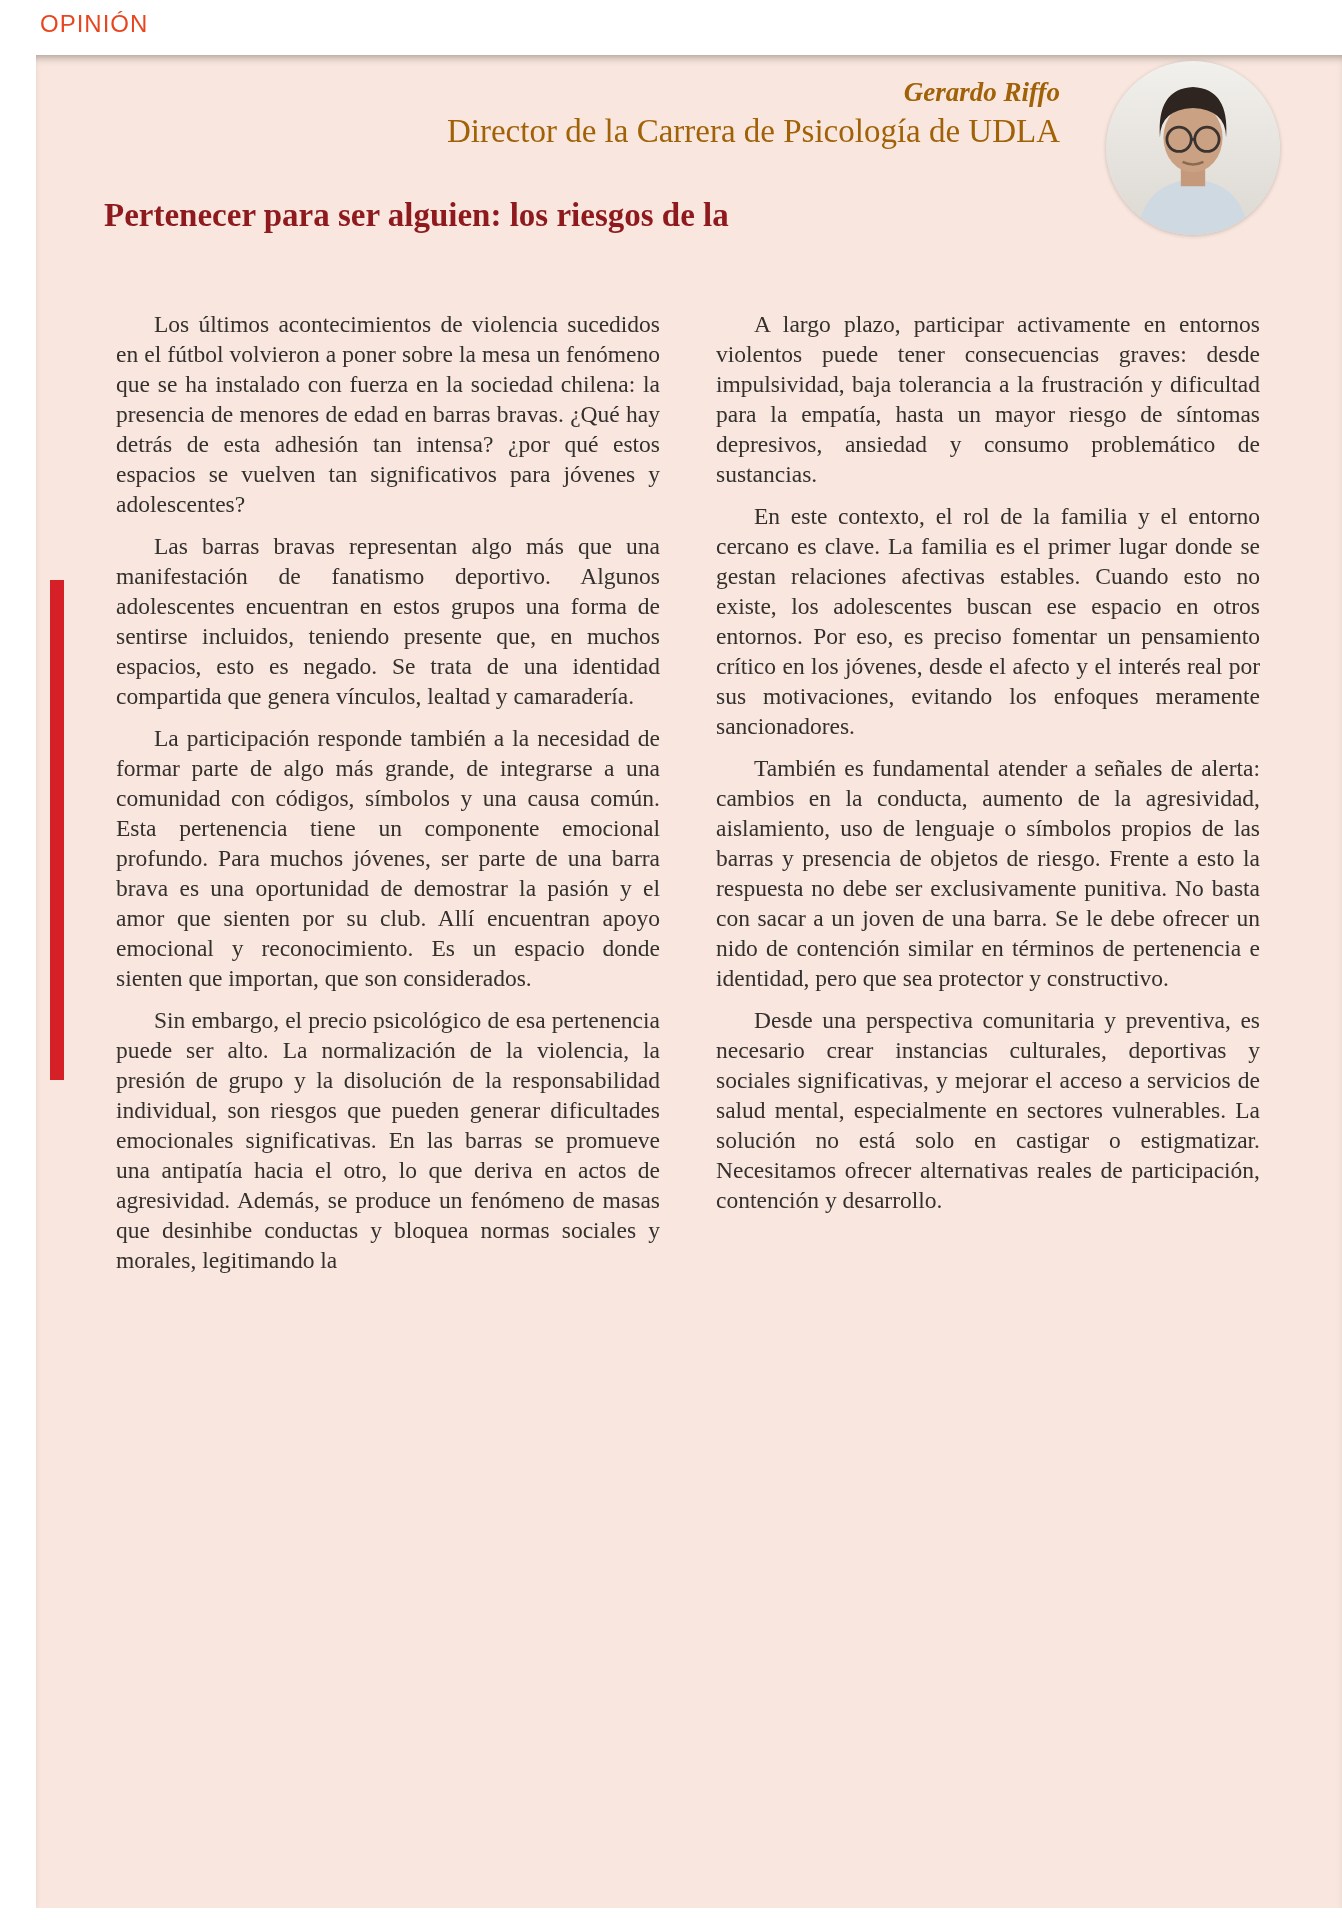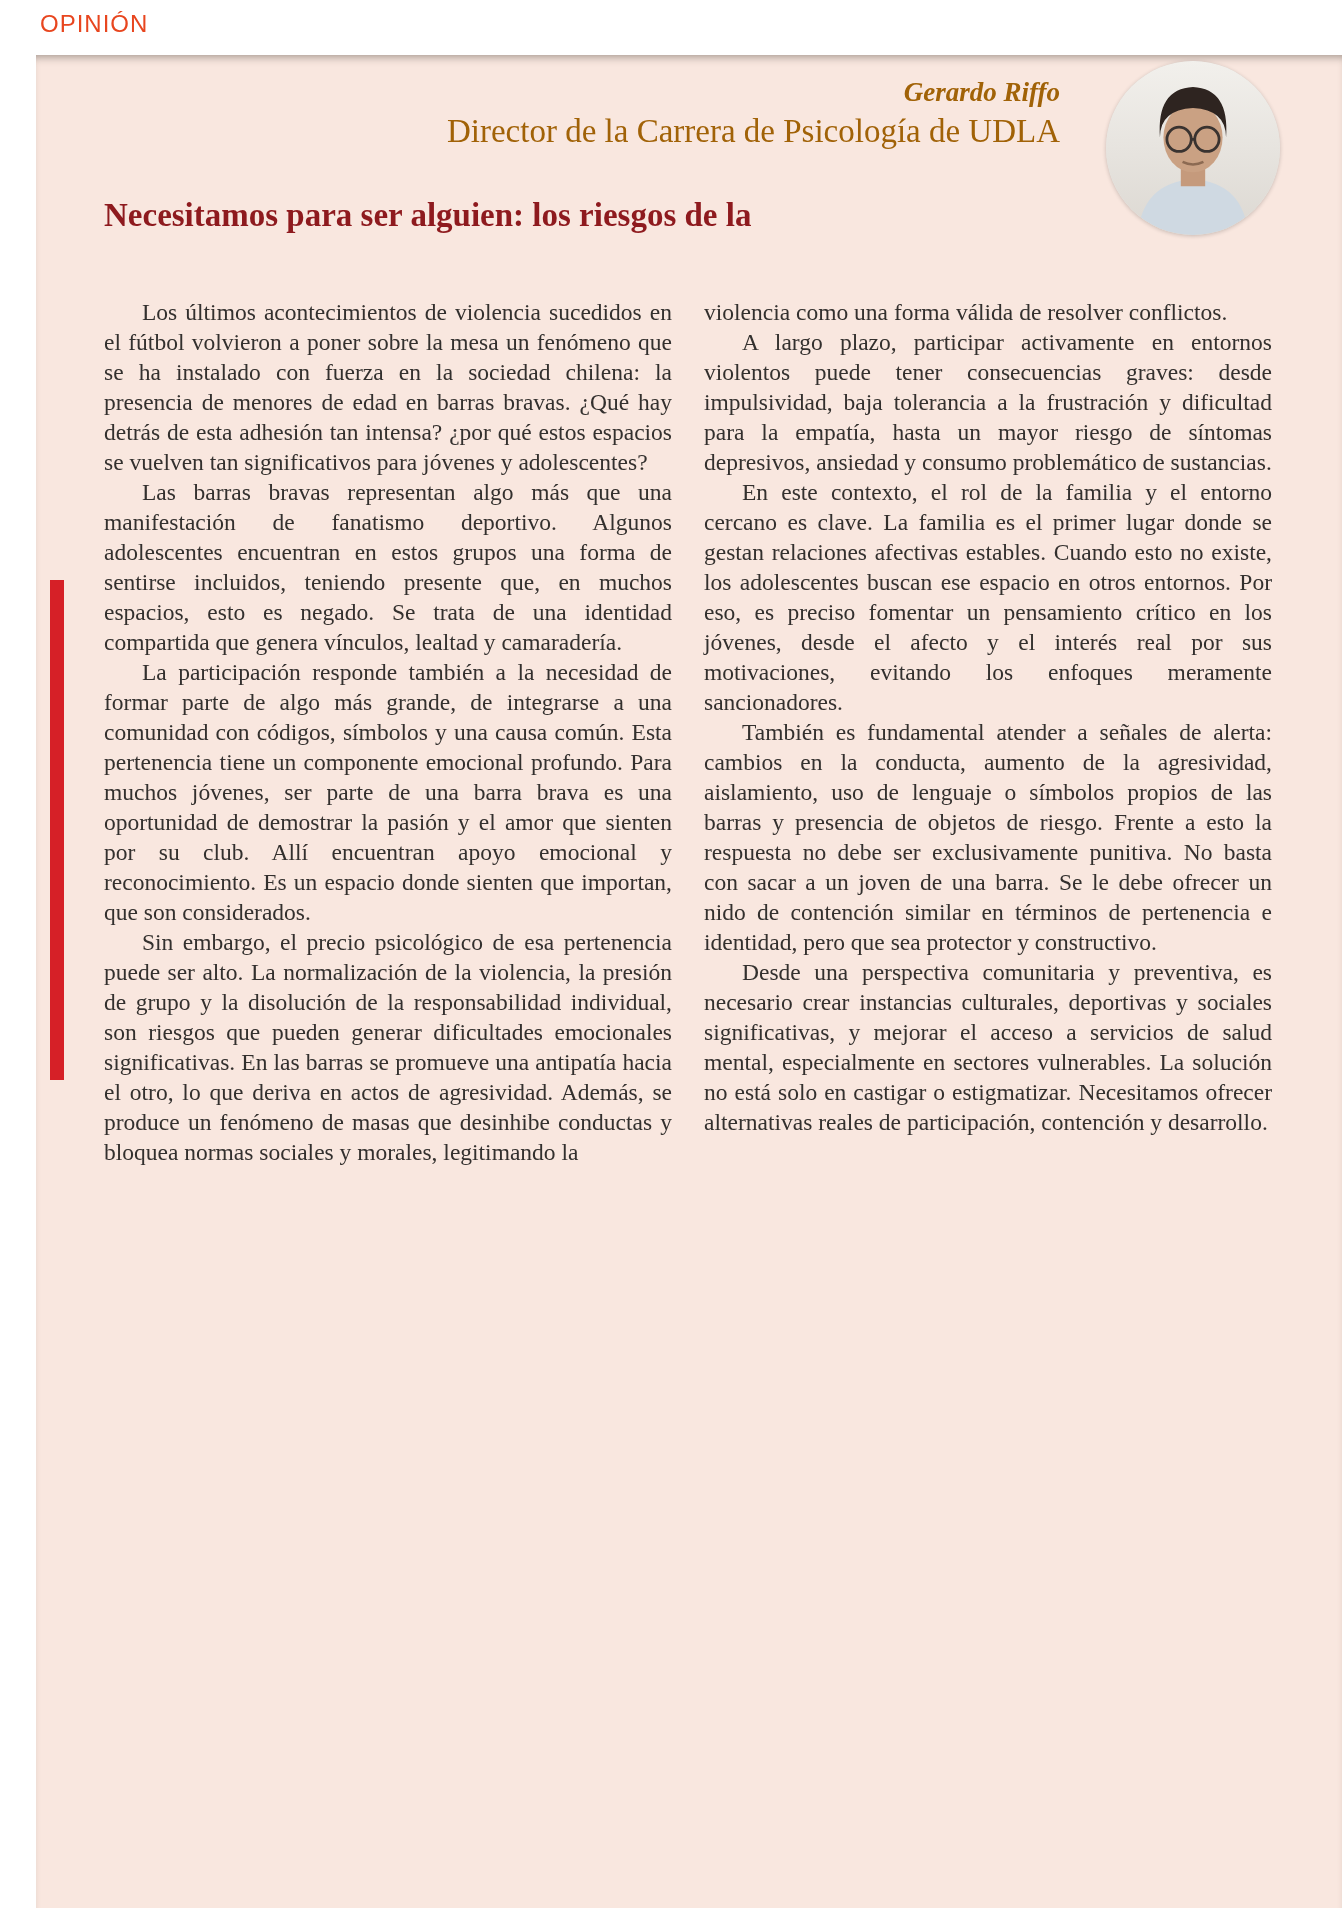--- a/index.html
+++ b/index.html
@@ -49,21 +49,21 @@
     position:absolute;left:14px;top:525px;
     width:14px;height:500px;
     background:var(--accent,#d62027);
   }
   .columns{
     position:absolute;top:242px;left:68px;right:70px;
     display:flex;gap:32px;
   }
   .col{flex:1 1 0;min-width:0;}
   .para{
-    margin:0;
+    margin:12px;
     font-size:23.5px;line-height:30px;
     color:#33302e;
     text-align:justify;
     text-indent:38px;
     hyphens:auto;-webkit-hyphens:auto;
   }
   .para.no-indent{text-indent:0;}
 </style>
 </head>
 <body>
@@ -96,34 +96,33 @@
         <path d="M31,44 Q29,16 50,15 Q71,16 69,44 Q69,28 50,27 Q31,28 31,44 Z" fill="#2e2420"></path>
         <circle cx="42" cy="45" r="7" fill="none" stroke="#3a3330" stroke-width="1.6"></circle>
         <circle cx="58" cy="45" r="7" fill="none" stroke="#3a3330" stroke-width="1.6"></circle>
         <path d="M49,45 h2" stroke="#3a3330" stroke-width="1.6"></path>
         <path d="M44,58 Q50,61 56,58" fill="none" stroke="#8c6a52" stroke-width="1.4"></path>
       </g>
     </svg>
   </div>
 
   <h1 class="headline">
-    <span>Necesitamos para ser alguien: los riesgos de la</span>
+    <span>Pertenecer para ser alguien: los riesgos de la</span>
   </h1>
 
   <div class="accent-bar"></div>
 
   <div class="columns">
     <div class="col">
       <p class="para">Los últimos acontecimientos de violencia sucedidos en el fútbol volvieron a poner sobre la mesa un fenómeno que se ha instalado con fuerza en la sociedad chilena: la presencia de menores de edad en barras bravas. ¿Qué hay detrás de esta adhesión tan intensa? ¿por qué estos espacios se vuelven tan significativos para jóvenes y adolescentes?</p>
       <p class="para">Las barras bravas representan algo más que una manifestación de fanatismo deportivo. Algunos adolescentes encuentran en estos grupos una forma de sentirse incluidos, teniendo presente que, en muchos espacios, esto es negado. Se trata de una identidad compartida que genera vínculos, lealtad y camaradería.</p>
       <p class="para">La participación responde también a la necesidad de formar parte de algo más grande, de integrarse a una comunidad con códigos, símbolos y una causa común. Esta pertenencia tiene un componente emocional profundo. Para muchos jóvenes, ser parte de una barra brava es una oportunidad de demostrar la pasión y el amor que sienten por su club. Allí encuentran apoyo emocional y reconocimiento. Es un espacio donde sienten que importan, que son considerados.</p>
       <p class="para">Sin embargo, el precio psicológico de esa pertenencia puede ser alto. La normalización de la violencia, la presión de grupo y la disolución de la responsabilidad individual, son riesgos que pueden generar dificultades emocionales significativas. En las barras se promueve una antipatía hacia el otro, lo que deriva en actos de agresividad. Además, se produce un fenómeno de masas que desinhibe conductas y bloquea normas sociales y morales, legitimando la</p>
     </div>
     <div class="col">
-      <p class="para no-indent">violencia como una forma válida de resolver conflictos.</p>
       <p class="para">A largo plazo, participar activamente en entornos violentos puede tener consecuencias graves: desde impulsividad, baja tolerancia a la frustración y dificultad para la empatía, hasta un mayor riesgo de síntomas depresivos, ansiedad y consumo problemático de sustancias.</p>
       <p class="para">En este contexto, el rol de la familia y el entorno cercano es clave. La familia es el primer lugar donde se gestan relaciones afectivas estables. Cuando esto no existe, los adolescentes buscan ese espacio en otros entornos. Por eso, es preciso fomentar un pensamiento crítico en los jóvenes, desde el afecto y el interés real por sus motivaciones, evitando los enfoques meramente sancionadores.</p>
       <p class="para">También es fundamental atender a señales de alerta: cambios en la conducta, aumento de la agresividad, aislamiento, uso de lenguaje o símbolos propios de las barras y presencia de objetos de riesgo. Frente a esto la respuesta no debe ser exclusivamente punitiva. No basta con sacar a un joven de una barra. Se le debe ofrecer un nido de contención similar en términos de pertenencia e identidad, pero que sea protector y constructivo.</p>
       <p class="para">Desde una perspectiva comunitaria y preventiva, es necesario crear instancias culturales, deportivas y sociales significativas, y mejorar el acceso a servicios de salud mental, especialmente en sectores vulnerables. La solución no está solo en castigar o estigmatizar. Necesitamos ofrecer alternativas reales de participación, contención y desarrollo.</p>
     </div>
   </div>
 
 </div>
 
 </body></html>

